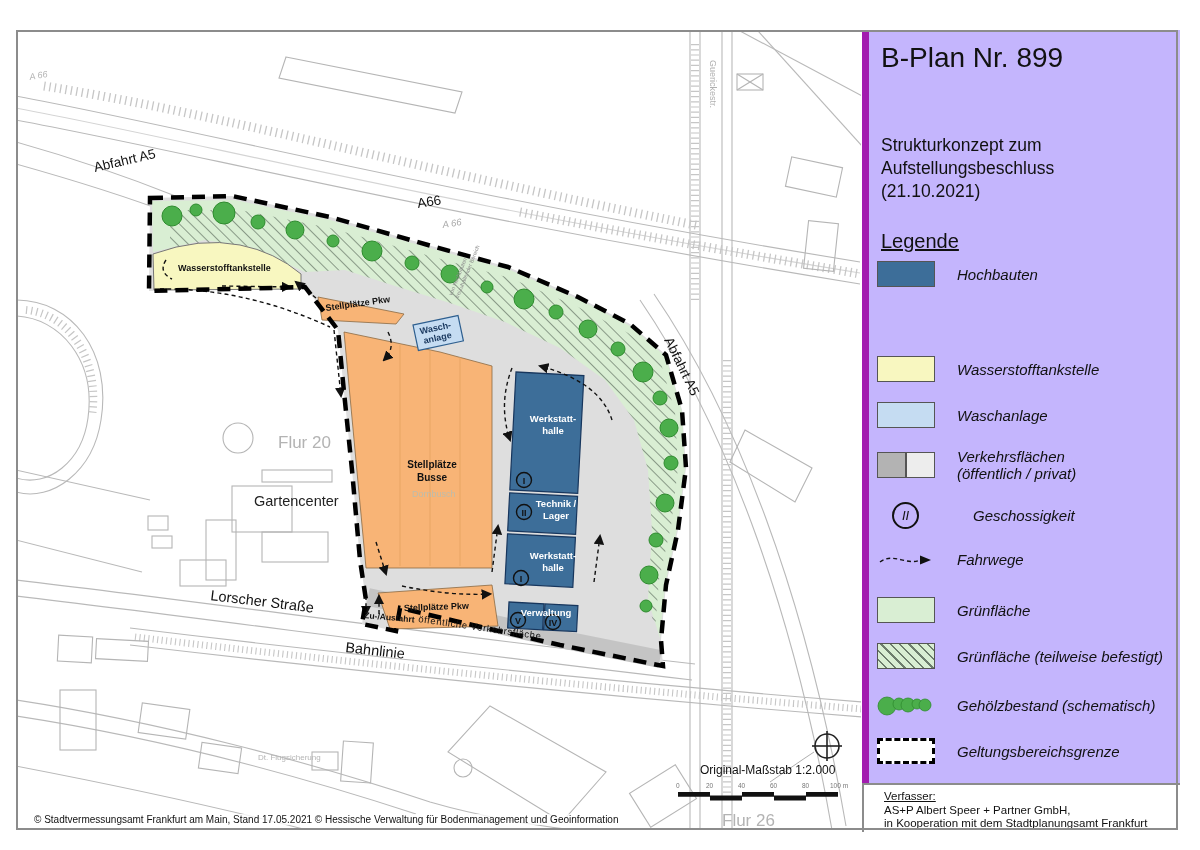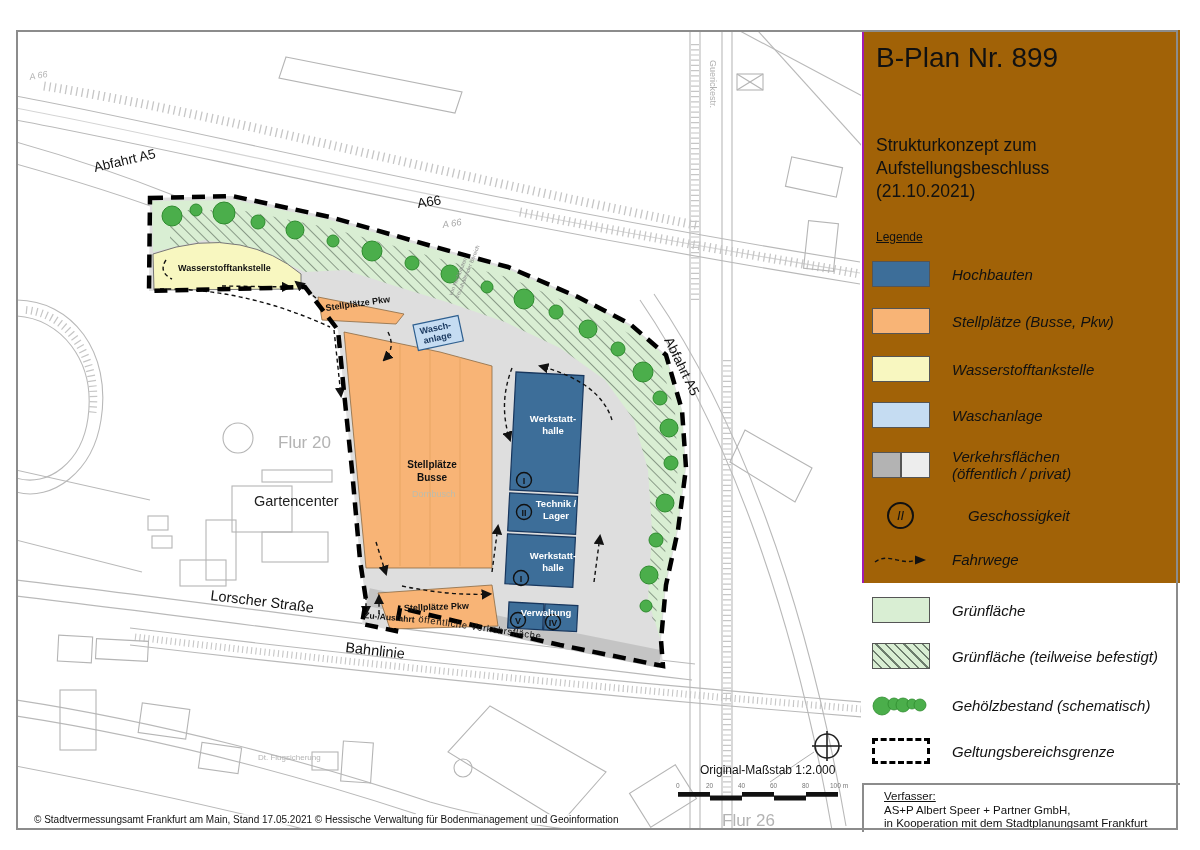--- a/index.html
+++ b/index.html
@@ -2,26 +2,26 @@
 <html><head>
 <meta charset="utf-8">
 <style>
   html,body{margin:0;padding:0;background:#e8e8e8;}
   .sheet{position:relative;width:1200px;height:850px;background:#fff;overflow:hidden;
          font-family:"Liberation Sans",sans-serif;color:#111;}
   .sheet svg{font-family:"Liberation Sans",sans-serif;}
   .frame{position:absolute;left:16px;top:30px;width:1162px;height:800px;
          border:2px solid #8c8c8c;pointer-events:none;box-sizing:border-box;}
   
-  .panel{position:absolute;left:862px;top:30px;width:318px;height:553px;background:#a16207;
-         border-left:2px solid #a21caf;box-sizing:border-box;}
+  .panel{position:absolute;left:862px;top:30px;width:318px;height:753px;background:#c4b5fd;
+         border-left:7px solid #a21caf;box-sizing:border-box;}
   .panel .ttl{position:absolute;left:12px;top:12px;font-size:28px;}
   .panel .sub{position:absolute;left:12px;top:52px;font-size:17px;}
   .panel .concept{position:absolute;left:12px;top:104px;font-size:17.5px;line-height:23px;}
-  .panel .leg-head{position:absolute;left:12px;top:200px;font-size:12px;text-decoration:underline;}
+  .panel .leg-head{position:absolute;left:12px;top:200px;font-size:20px;text-decoration:underline;}
   .lrow{position:absolute;left:8px;display:flex;align-items:center;font-style:italic;}
   .lrow .lab{margin-left:22px;font-size:15px;line-height:17px;}
   .sw{width:58px;height:26px;box-sizing:border-box;border:1.5px solid #555;flex:0 0 58px;}
   .sw-hoch{background:#3d6e99;}
   .sw-stell{background:#f8b476;}
   .sw-wass{background:#f8f7c0;}
   .sw-wasch{background:#c5dcf2;}
   .sw-split{display:flex;padding:0;border:none;}
   .sw-split i{display:block;width:29px;height:26px;border:1.5px solid #555;box-sizing:border-box;}
   .sw-split i.pub{background:#b3b3b3;border-right-width:0.75px;}
@@ -307,24 +307,20 @@
       <div>Strukturkonzept zum</div>
       <div>Aufstellungsbeschluss</div>
       <div>(21.10.2021)</div>
     </div>
     <div class="leg-head">Legende</div>
 
     <div class="lrow" style="top:231px">
       <span class="sw sw-hoch"></span>
       <span class="lab">Hochbauten</span>
     </div>
-    <div class="lrow" style="top:278px">
-      <span class="sw sw-stell"></span>
-      <span class="lab">Stellplätze (Busse, Pkw)</span>
-    </div>
     <div class="lrow" style="top:326px">
       <span class="sw sw-wass"></span>
       <span class="lab">Wasserstofftankstelle</span>
     </div>
     <div class="lrow" style="top:372px">
       <span class="sw sw-wasch"></span>
       <span class="lab">Waschanlage</span>
     </div>
     <div class="lrow" style="top:418px">
       <span class="sw sw-split">

